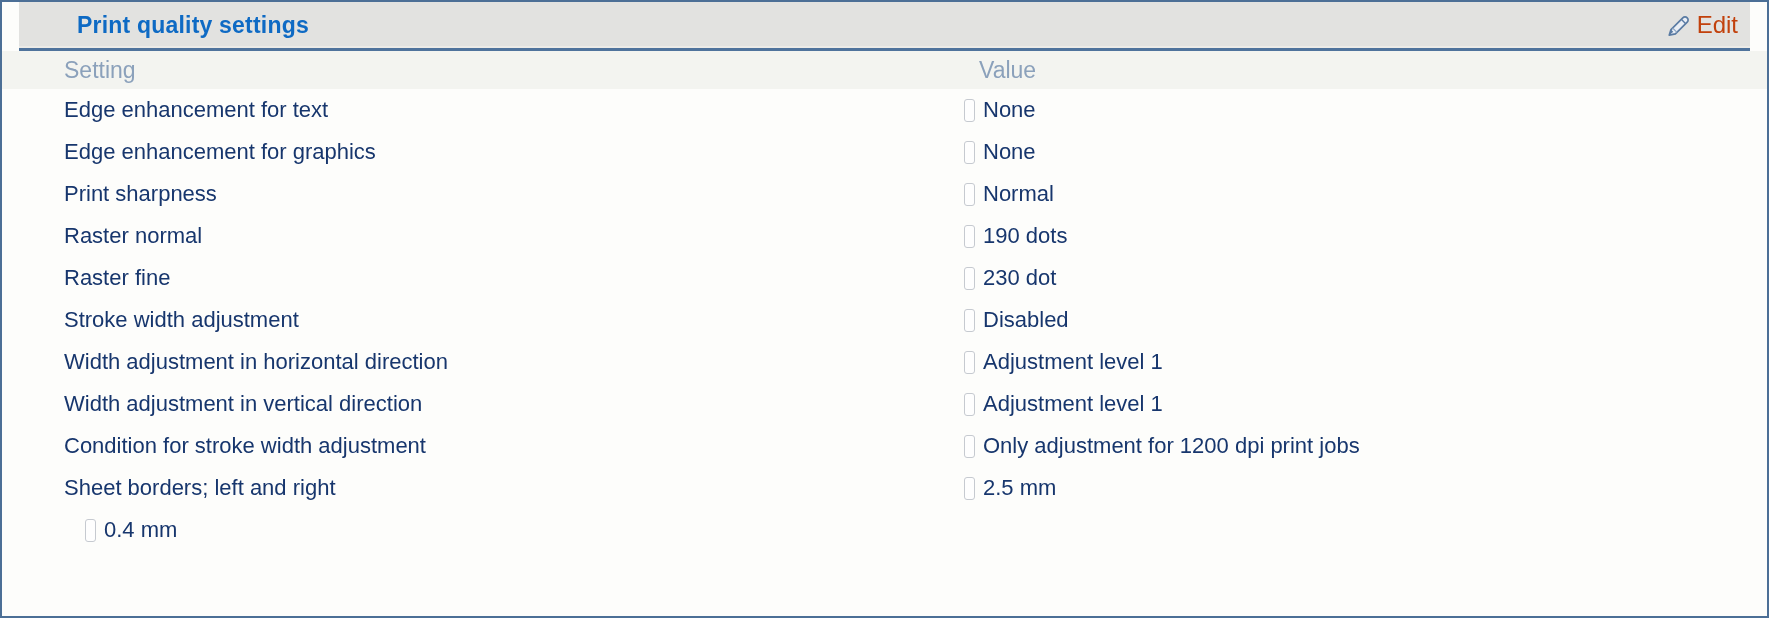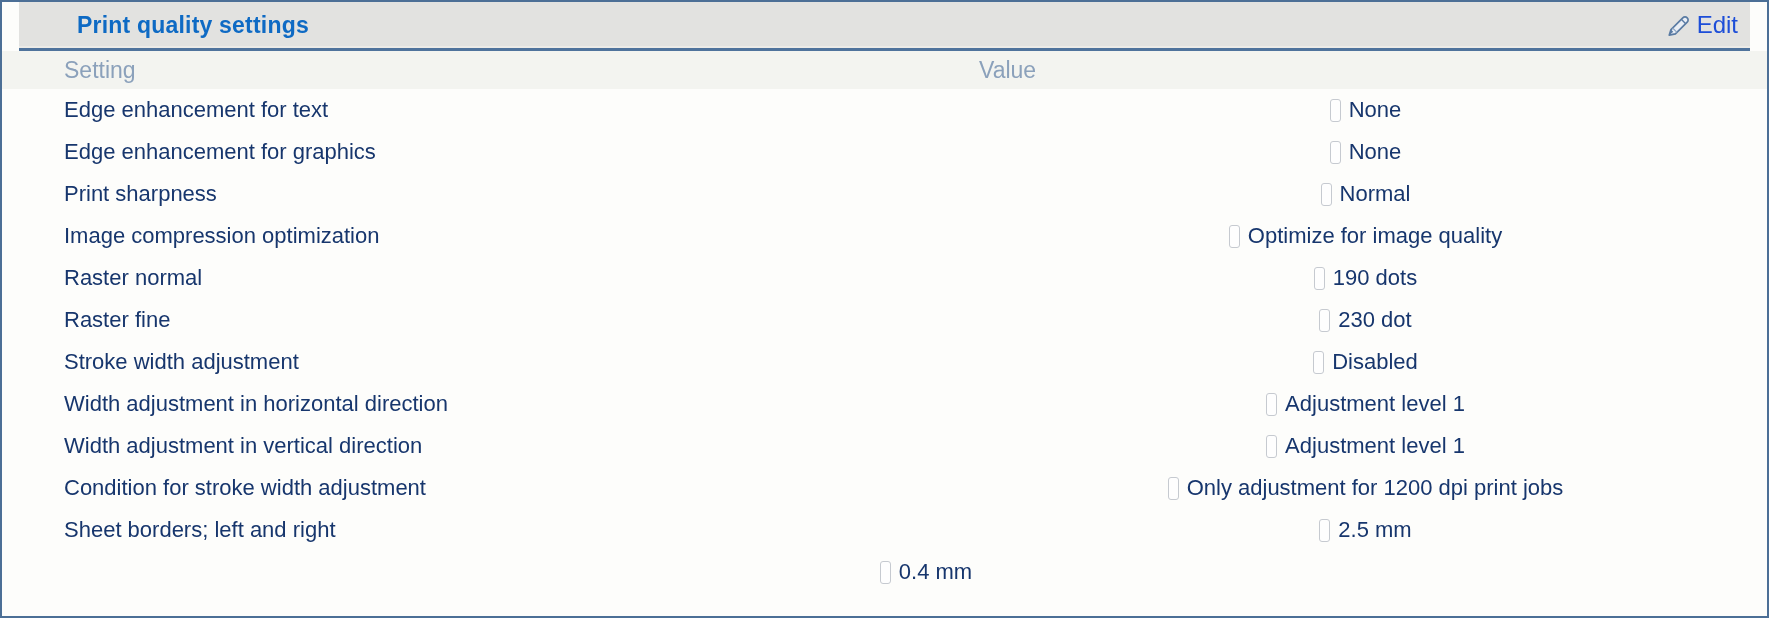--- a/index.html
+++ b/index.html
@@ -40,21 +40,21 @@
     align-items: center;
     gap: 5px;
     background: none;
     border: none;
     padding: 0;
     cursor: pointer;
     font-family: "Liberation Sans", sans-serif;
   }
   .edit-label {
     font-size: 24px;
-    color: #1d4ed8;
+    color: #c2410c;
   }
   .pencil-icon { display: block; }
   .header-row {
     height: 38px;
     background: #f3f4f0;
     display: flex;
     align-items: center;
     padding-left: 62px;
     font-size: 23px;
     color: #8ba1bb;
@@ -71,21 +71,20 @@
     font-size: 22px;
     color: #17366d;
   }
   .cell-setting { width: 879px; flex: 0 0 auto; }
   .cell-value {
     flex: 1 1 auto;
     display: flex;
     align-items: center;
     padding-left: 21px;
     box-sizing: border-box;
-    justify-content: center;
   }
   .value-box-glyph {
     display: inline-block;
     width: 9px;
     height: 21px;
     border: 1px solid #c6cad0;
     border-radius: 3px;
     background: #fefefe;
     margin-right: 8px;
     flex: 0 0 auto;
@@ -136,27 +135,20 @@
     </div>
 
     <div class="row">
       <span class="cell-setting">Print sharpness</span>
       <span class="cell-value">
         <span class="value-box-glyph"></span>
         <span>Normal</span>
       </span>
     </div>
 
-    <div class="row">
-      <span class="cell-setting">Image compression optimization</span>
-      <span class="cell-value">
-        <span class="value-box-glyph"></span>
-        <span>Optimize for image quality</span>
-      </span>
-    </div>
 
     <div class="row">
       <span class="cell-setting">Raster normal</span>
       <span class="cell-value">
         <span class="value-box-glyph"></span>
         <span>190 dots</span>
       </span>
     </div>
 
     <div class="row">

